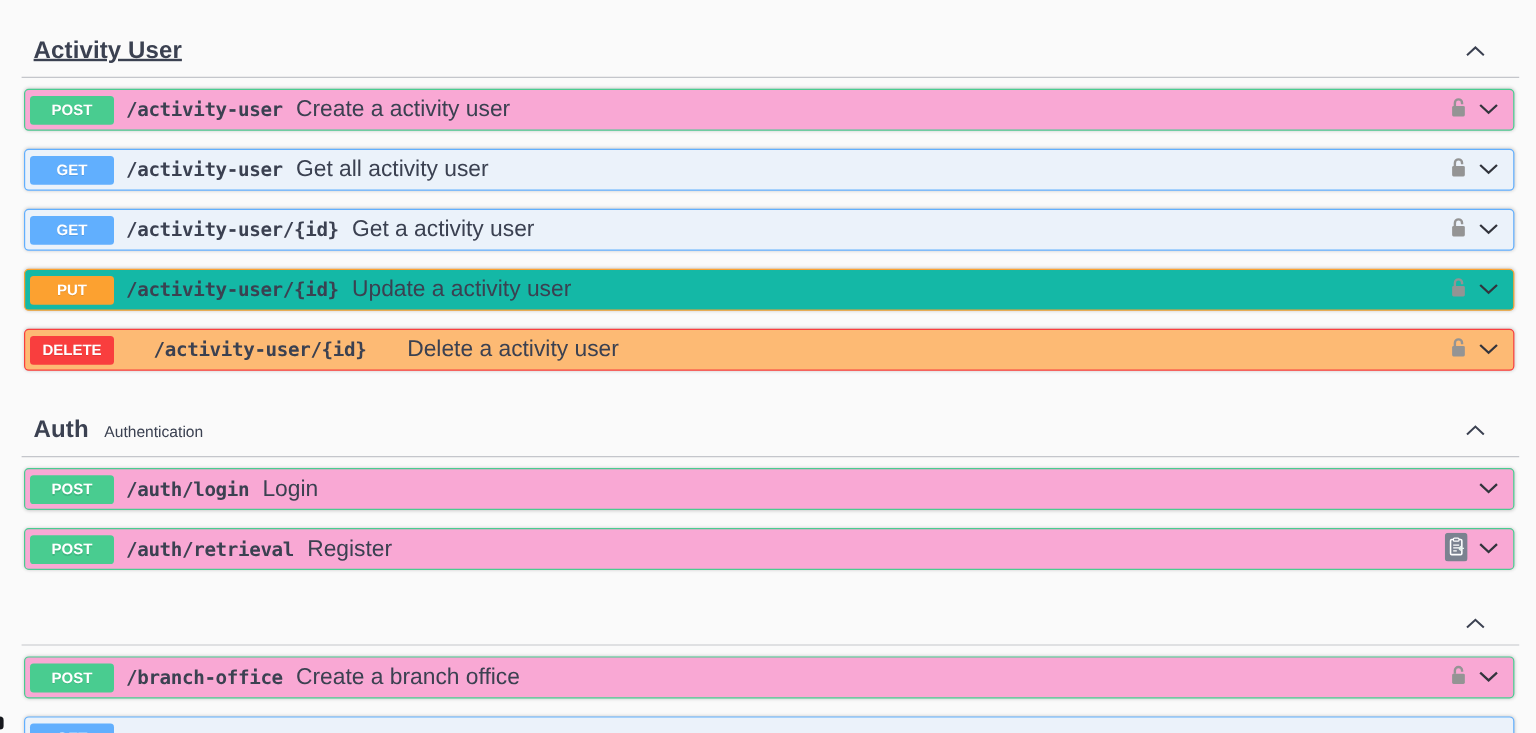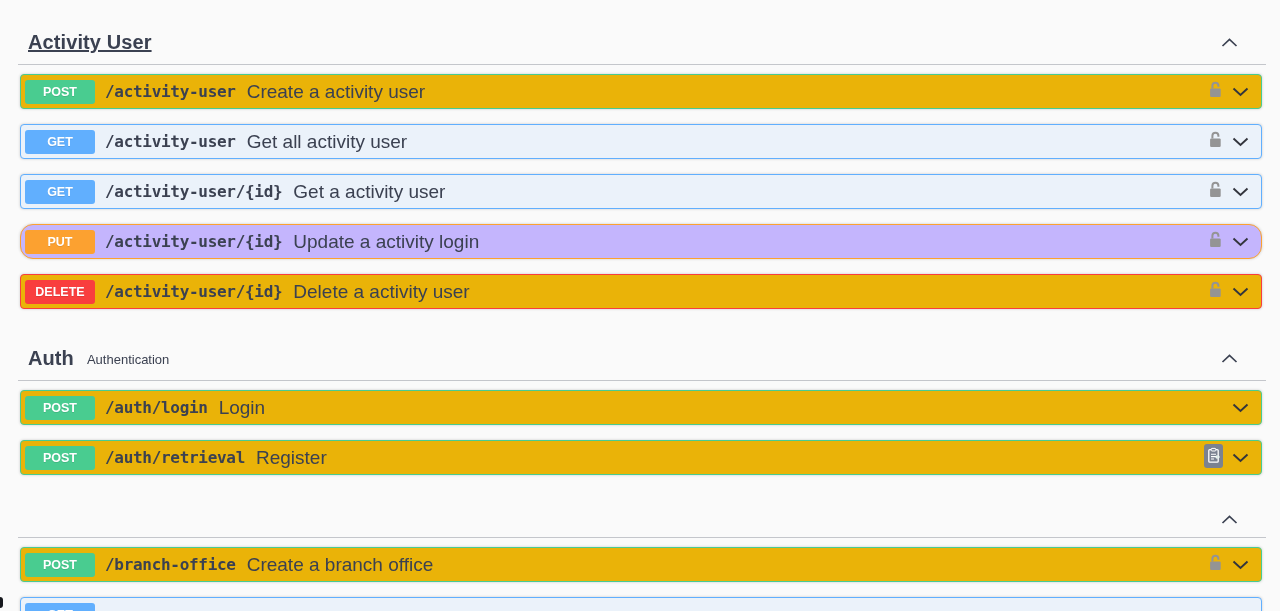--- a/index.html
+++ b/index.html
@@ -53,24 +53,24 @@
     box-sizing: border-box;
     margin: 0 18px 15px 20px;
     border-radius: 4px;
     border: 1px solid;
     box-shadow: 0 0 3px rgba(0,0,0,.19);
     padding: 0 12px 0 4px;
     cursor: pointer;
   }
   .opblock.partial { margin-bottom: 0; }
 
-  .m-post   { background: #eab308; border-color: #49cc90; }
+  .m-post   { background: #f9a8d4; border-color: #49cc90; }
   .m-get    { background: #ebf2fa; border-color: #61affe; }
-  .m-put    { background: #c4b5fd; border-color: #fca130; border-radius: 13px; }
-  .m-delete { background: #eab308; border-color: #f93e3e; }
+  .m-put    { background: #14b8a6; border-color: #fca130; }
+  .m-delete { background: #fdba74; border-color: #f93e3e; gap: 23px; }
 
   .badge {
     width: 70px;
     height: 24px;
     border-radius: 3px;
     color: #fff;
     font-weight: bold;
     font-size: 12.5px;
     display: flex;
     align-items: center;
@@ -197,21 +197,21 @@
           <svg width="17" height="10" viewBox="0 0 17 10">
               <path d="M1.5 1.5 L8.5 8 L15.5 1.5" fill="none" stroke="#33353d" stroke-width="1.9"></path>
             </svg>
         </span>
       </span>
     </div>
 
     <div class="opblock m-put">
       <span class="badge">PUT</span>
       <span class="path">/activity-user/{id}</span>
-      <span class="summary">Update a activity login</span>
+      <span class="summary">Update a activity user</span>
       <span class="row-right">
         <button class="icon-btn">
           <span>
             <svg width="15" height="18" viewBox="0 0 15 18">
                 <path d="M4.4 7.5 V4.8 a3 3 0 0 1 6 0 V5.8" fill="none" stroke="#949494" stroke-width="2"></path>
                 <rect x="2.1" y="7.4" width="10.6" height="8.6" rx="1.2" fill="#949494"></rect>
               </svg>
           </span>
         </button>
         <span>

